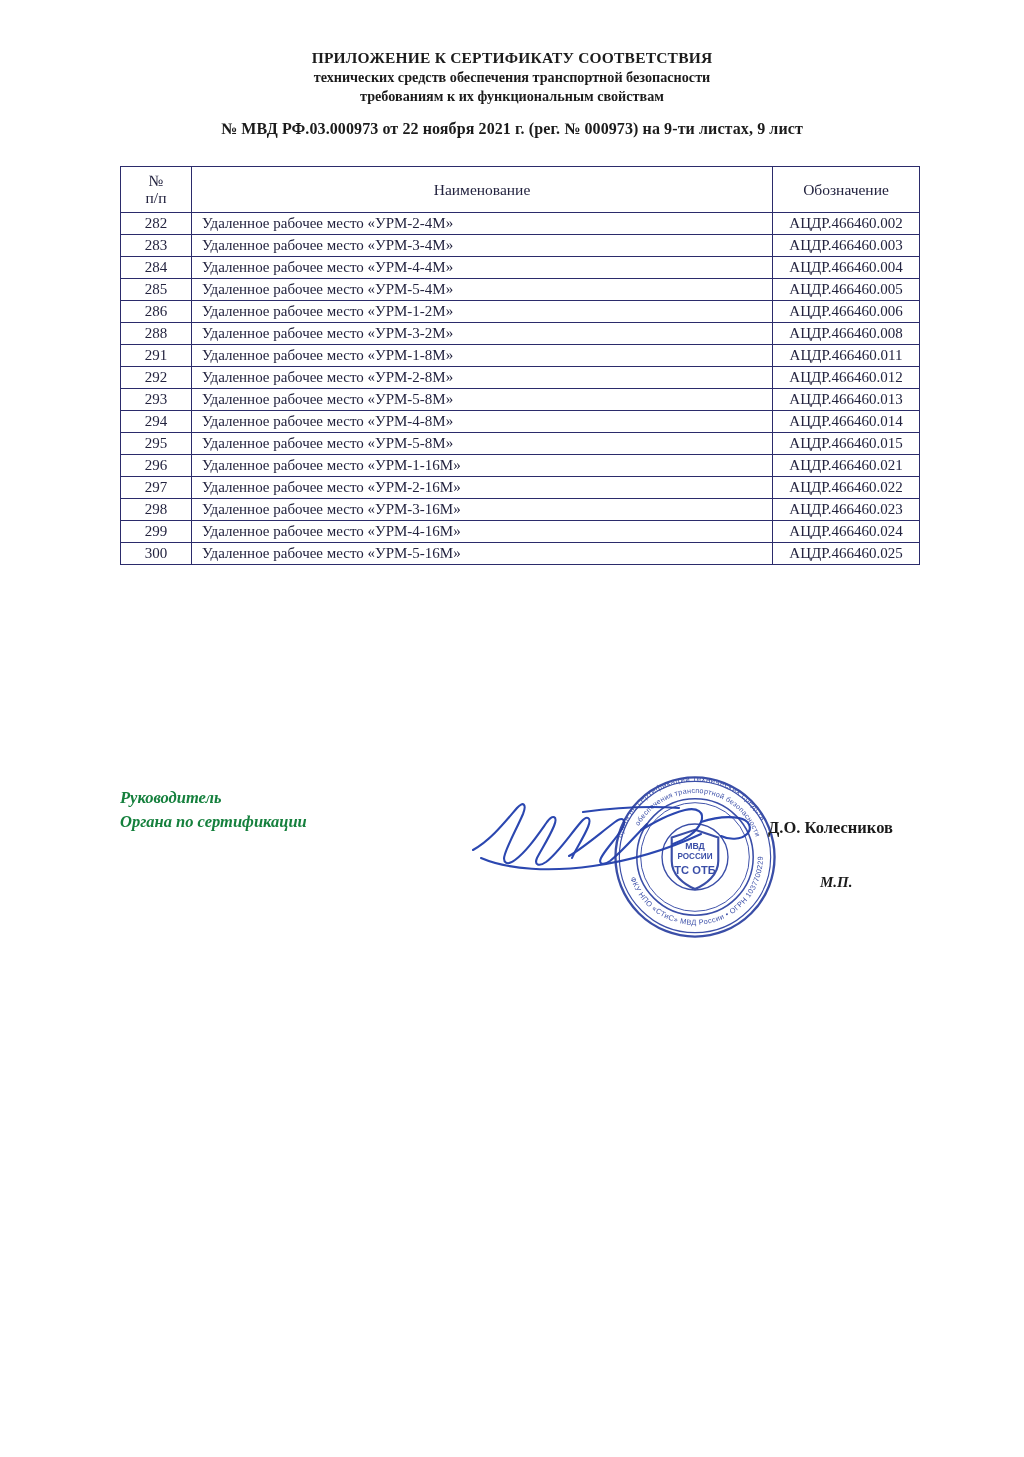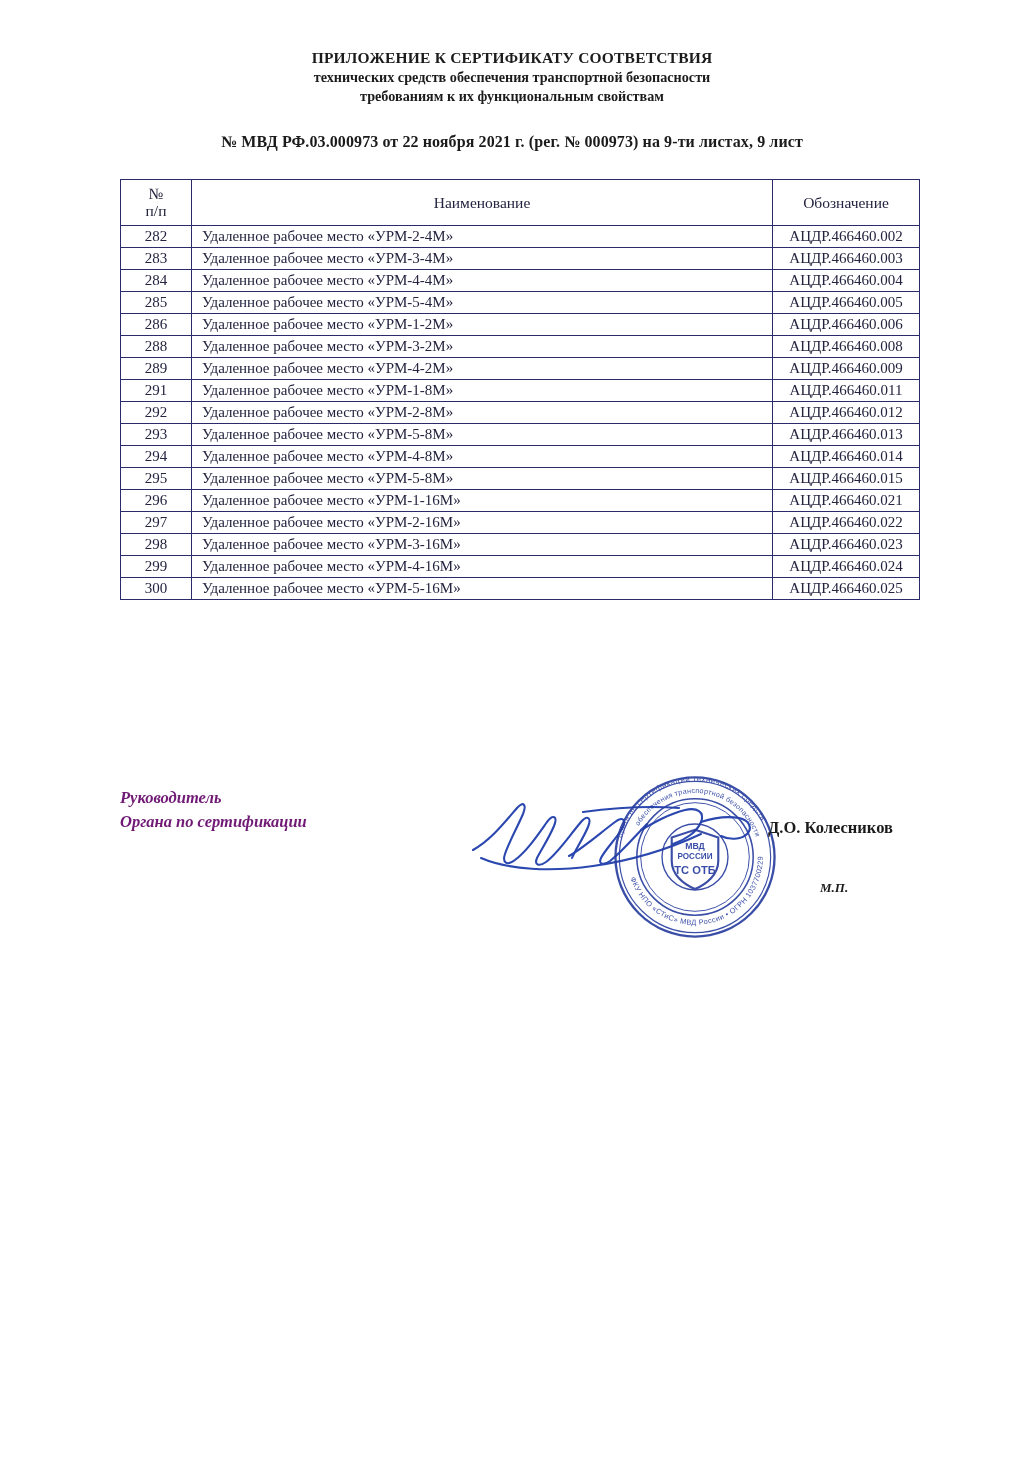--- a/index.html
+++ b/index.html
@@ -36,21 +36,21 @@
   }
   .doc-header .h-line2,
   .doc-header .h-line3 {
     font-size: 14.2px;
     font-weight: bold;
   }
   .doc-subject {
     text-align: center;
     font-size: 16px;
     font-weight: bold;
-    margin-top: 27px;
+    margin-top: 14px;
     letter-spacing: 0.1px;
   }
 
   
   .tbl-wrap {
     margin-top: 28px;
     padding-left: 30px;
     padding-right: 14px;
   }
   table.reg {
@@ -104,40 +104,40 @@
     top: 786px;
     width: 830px;
     height: 200px;
   }
   .sign-role {
     font-family: "Liberation Serif", serif;
     font-style: italic;
     font-weight: bold;
     font-size: 16.5px;
     line-height: 1.45;
-    color: #701a75;
+    color: #15803d;
     width: 330px;
   }
   .sign-name {
     position: absolute;
     left: 648px;
     top: 32px;
     font-family: "Liberation Serif", serif;
     font-weight: bold;
     font-size: 16.5px;
     white-space: nowrap;
   }
   .mp {
     position: absolute;
     left: 700px;
-    top: 94px;
+    top: 88px;
     font-family: "Liberation Serif", serif;
     font-style: italic;
     font-weight: bold;
-    font-size: 13px;
+    font-size: 15px;
   }
 
   
   .signature-svg {
     position: absolute;
     left: 345px;
     top: -8px;
     width: 330px;
     height: 110px;
     pointer-events: none;
@@ -202,25 +202,20 @@
           </tr>
           <tr>
             <td class="num">286</td>
             <td class="name">Удаленное рабочее место «УРМ-1-2М»</td>
             <td class="code">АЦДР.466460.006</td>
           </tr>
           <tr>
             <td class="num">288</td>
             <td class="name">Удаленное рабочее место «УРМ-3-2М»</td>
             <td class="code">АЦДР.466460.008</td>
-          </tr>
-          <tr>
-            <td class="num">289</td>
-            <td class="name">Удаленное рабочее место «УРМ-4-2М»</td>
-            <td class="code">АЦДР.466460.009</td>
           </tr>
           <tr>
             <td class="num">291</td>
             <td class="name">Удаленное рабочее место «УРМ-1-8М»</td>
             <td class="code">АЦДР.466460.011</td>
           </tr>
           <tr>
             <td class="num">292</td>
             <td class="name">Удаленное рабочее место «УРМ-2-8М»</td>
             <td class="code">АЦДР.466460.012</td>

